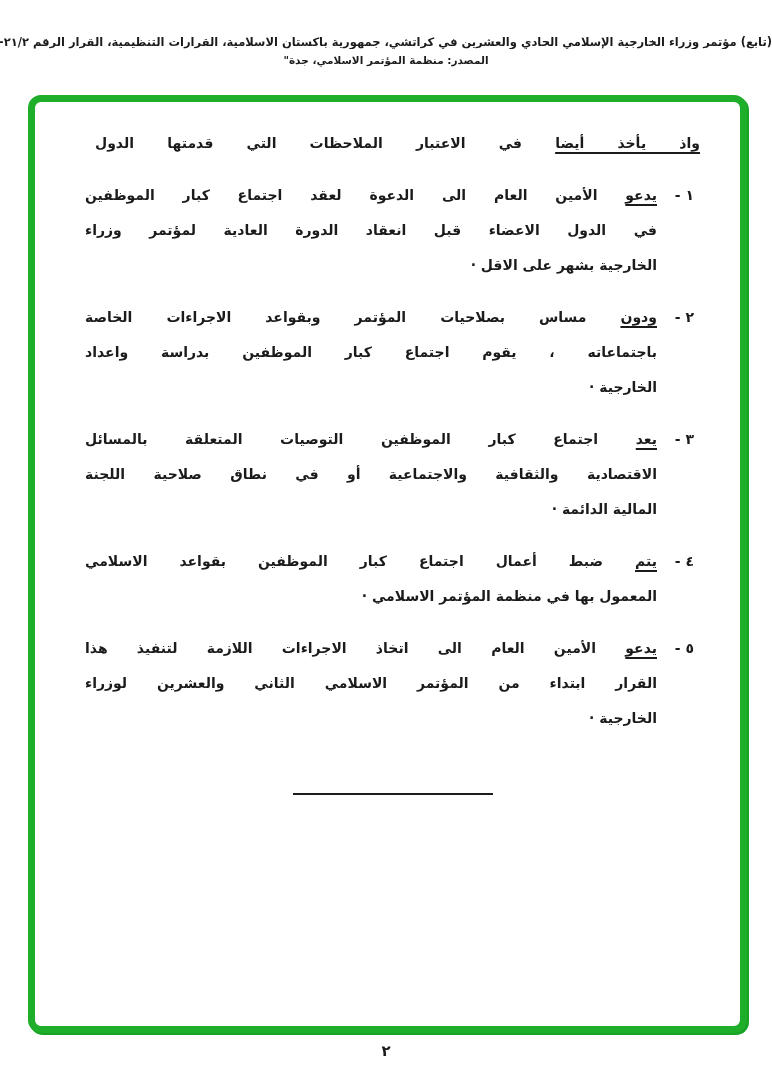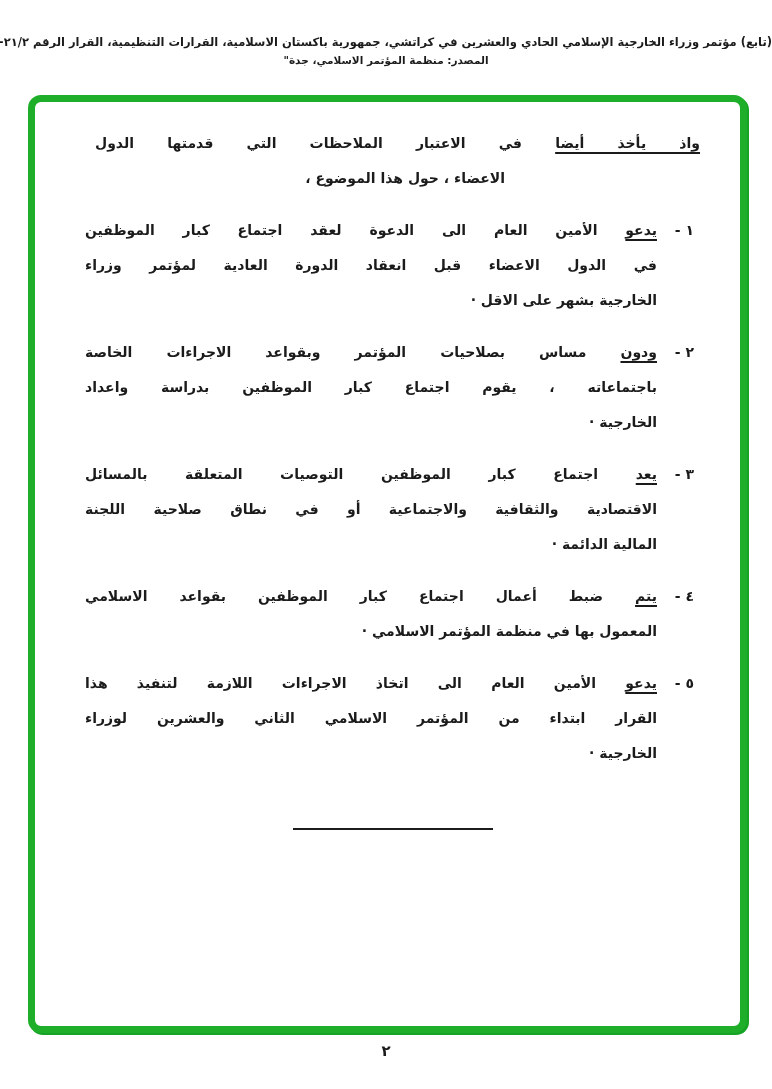--- a/index.html
+++ b/index.html
@@ -110,21 +110,20 @@
 <div class="header">
   <div class="header-line1">(تابع) مؤتمر وزراء الخارجية الإسلامي الحادي والعشرين في كراتشي، جمهورية باكستان الاسلامية، القرارات التنظيمية، القرار الرقم ٢١/٢-أت</div>
   <div class="header-line2">المصدر: منظمة المؤتمر الاسلامي، جدة"</div>
 </div>
 
 <div class="green-box">
   <div class="content">
 
     <div class="intro">
       <div class="line jl"><span class="u">واذ يأخذ أيضا</span><span> في الاعتبار الملاحظات التي قدمتها الدول</span></div>
-      <div class="line intro-line2">الاعضاء ، حول هذا الموضوع ،</div>
     </div>
 
     <div class="item">
       <div class="num">١ -</div>
       <div class="text">
         <div class="line jl"><span class="u">يدعو</span><span> الأمين العام الى الدعوة لعقد اجتماع كبار الموظفين</span></div>
         <div class="line jl">في الدول الاعضاء قبل انعقاد الدورة العادية لمؤتمر وزراء</div>
         <div class="line">الخارجية بشهر على الاقل ·</div>
       </div>
     </div>

